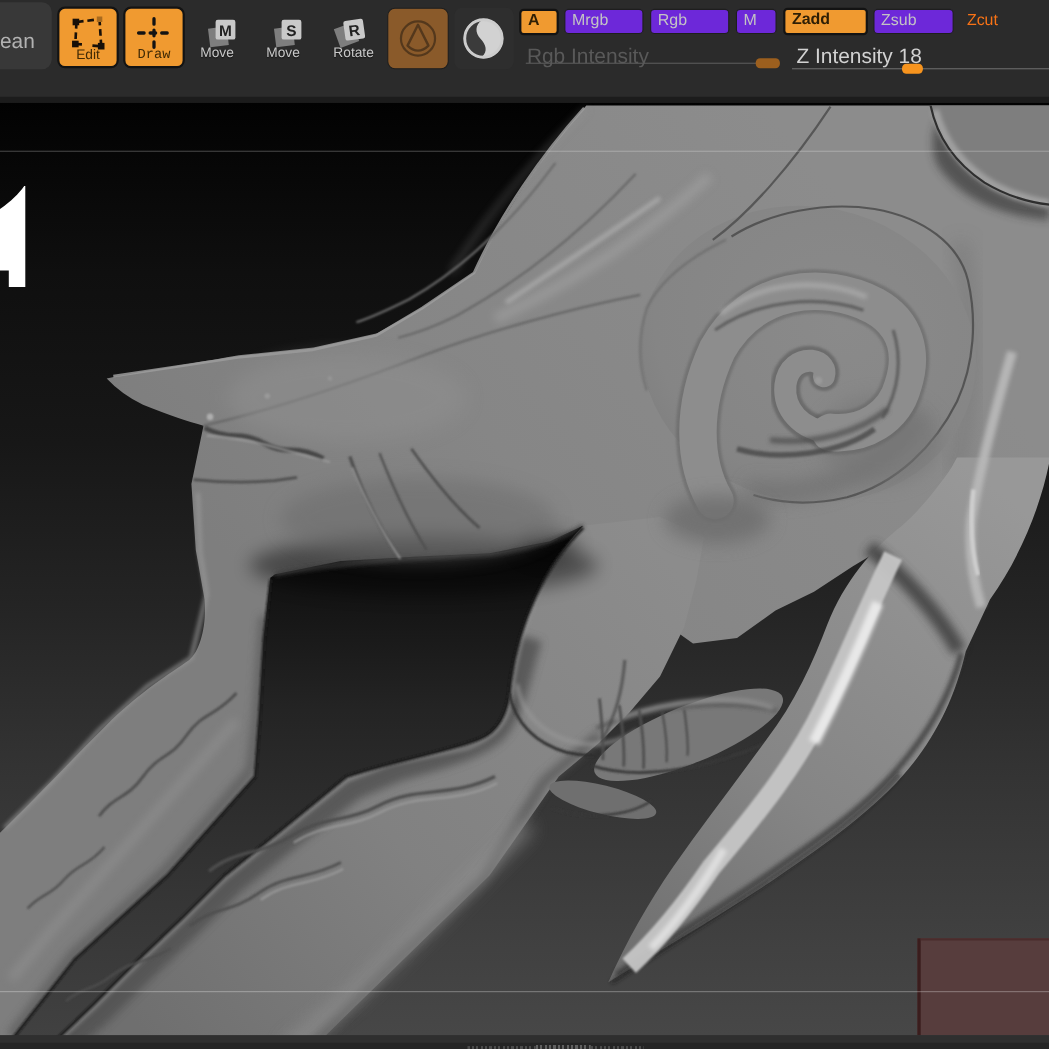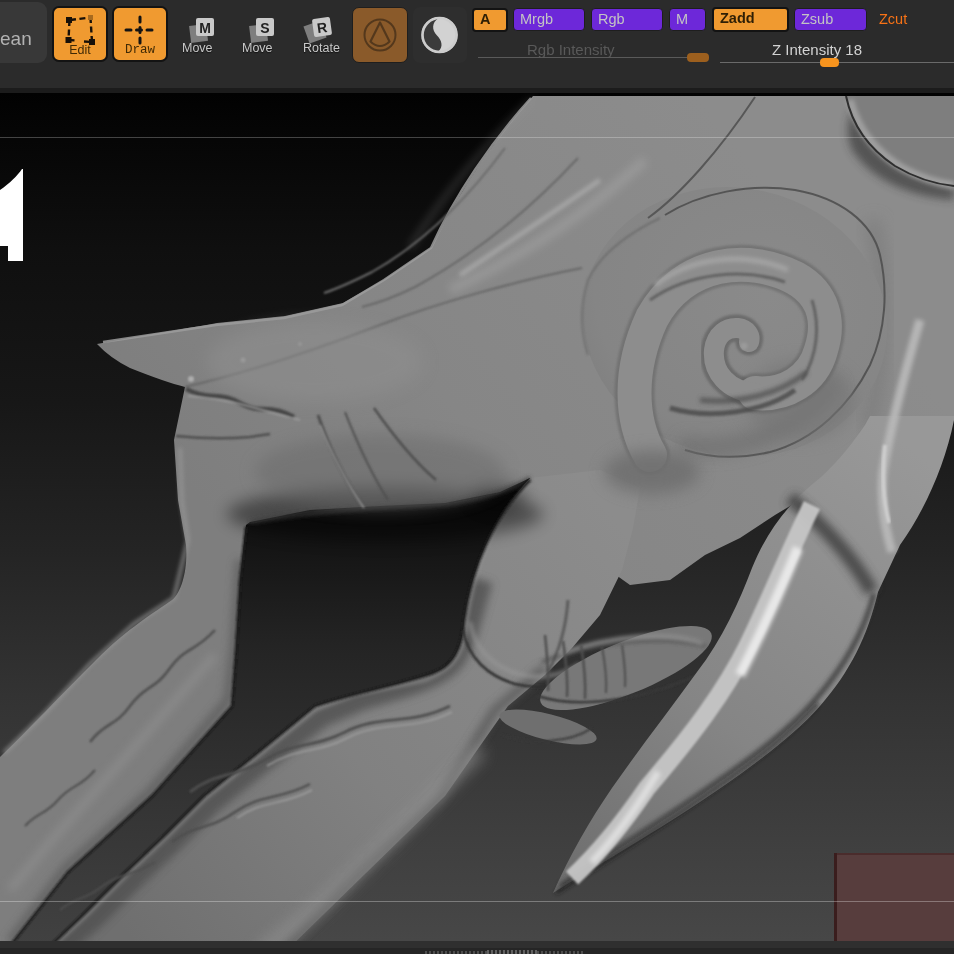--- a/index.html
+++ b/index.html
@@ -14,21 +14,21 @@
   .obtn{position:absolute;top:6px;width:56px;height:56px;background:#f09a30;
     border:2px solid #131313;border-radius:7px;box-sizing:border-box;}
   .obtn .lbl{position:absolute;width:100%;text-align:center;bottom:3px;color:#402a05;font-size:12.5px;}
   .toolico{position:absolute;top:0;left:0;}
   .mlabel{position:absolute;color:#c9c9c9;font-size:12.5px;text-shadow:0 1px 1px #111;}
   .tbtn{position:absolute;top:8px;height:23px;box-sizing:border-box;border-radius:4px;
     background:#6d28d9;border:1px solid #1e1e1e;color:#c4c4c4;font-size:14.5px;line-height:21px;
     padding-left:6px;}
   .tbtn.on{background:#f09a30;border:2px solid #131313;color:#2e1f05;line-height:19px;font-weight:bold;}
   .tbtn.ghost{background:transparent;border:none;color:#f97316;line-height:23px;}
-  .sliderlabel{position:absolute;top:41px;font-size:15px;margin-left:48px;}
+  .sliderlabel{position:absolute;top:41px;font-size:19px;}
   .track{position:absolute;height:1px;background:#5a5a5a;}
   .handle{position:absolute;border-radius:4px;}
   
   #canvas{position:absolute;left:0;top:93px;width:954px;height:861px;}
   
   #bottombar{position:absolute;left:0;top:941px;width:954px;height:13px;background:#2f2f2f;z-index:6;}
   #bottombar .low{position:absolute;left:0;top:7px;width:954px;height:6px;background:#252525;}
   #bottombar .ticks{position:absolute;left:425px;top:10px;width:160px;height:3px;
     background:repeating-linear-gradient(90deg,#4d4d4d 0 2px,#252525 2px 4px);}
   #bottombar .ticks2{position:absolute;left:487px;top:9px;width:50px;height:4px;

